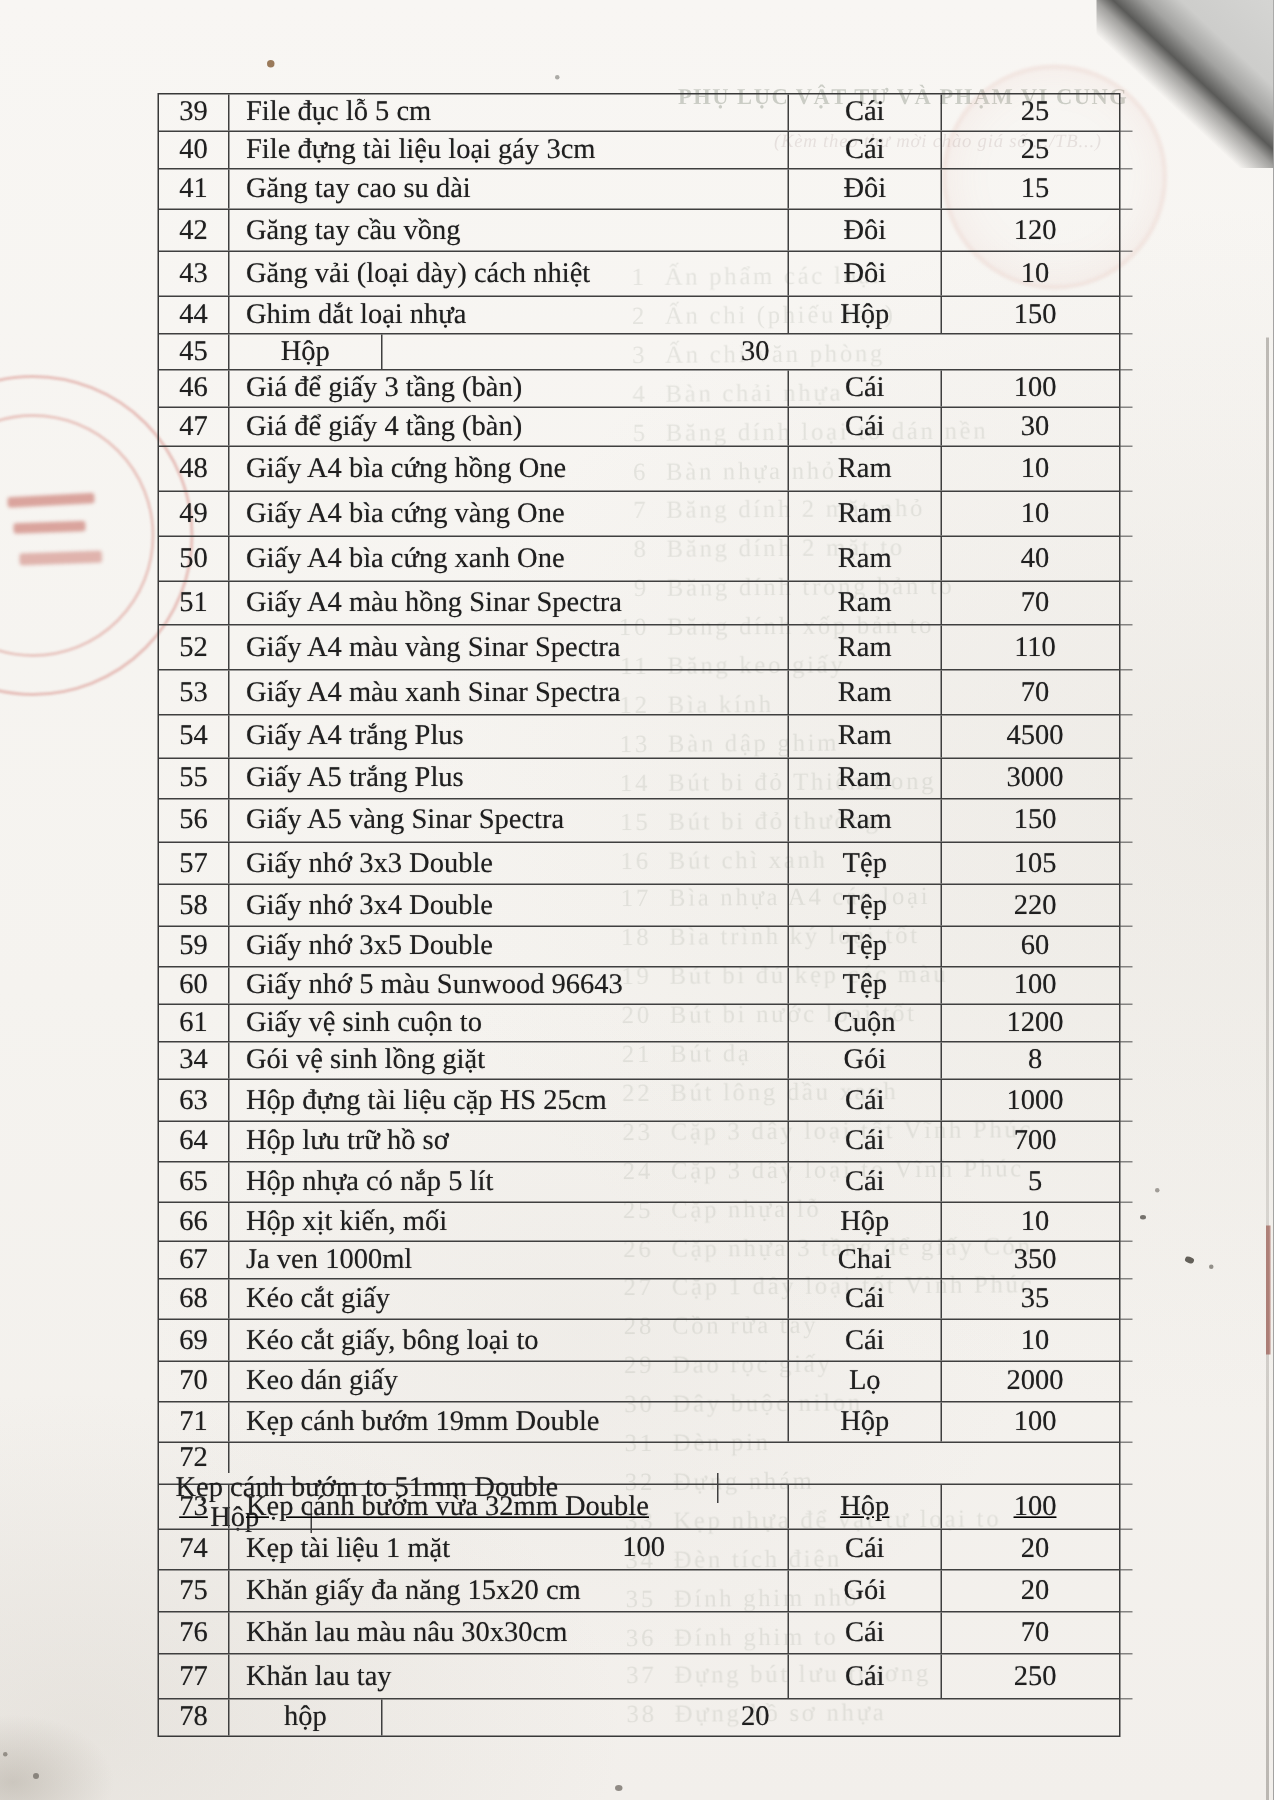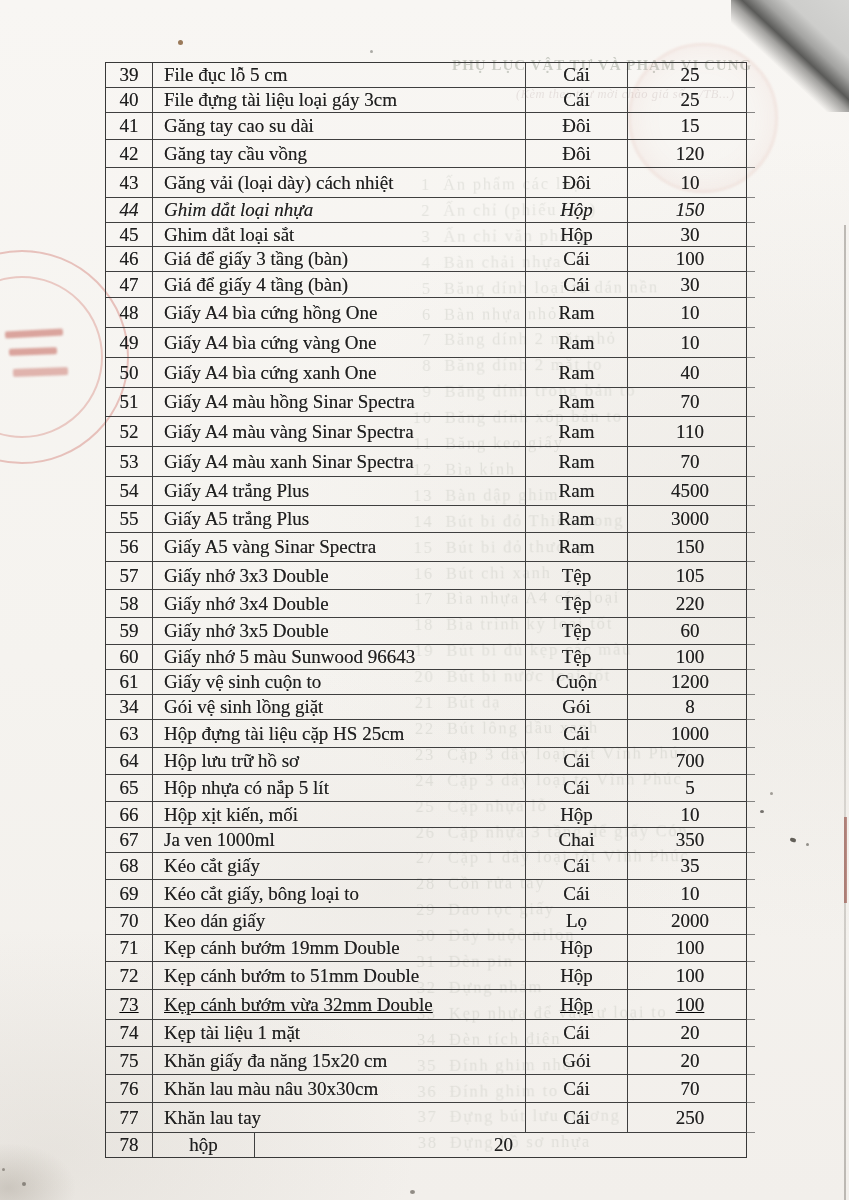--- a/index.html
+++ b/index.html
@@ -310,29 +310,28 @@
         <div class="cell c-item">Găng tay cầu vồng</div>
         <div class="cell c-unit">Đôi</div>
         <div class="cell c-qty">120</div>
       </div>
       <div class="t-row" style="height: 30px;">
         <div class="cell c-no">43</div>
         <div class="cell c-item">Găng vải (loại dày) cách nhiệt</div>
         <div class="cell c-unit">Đôi</div>
         <div class="cell c-qty">10</div>
       </div>
-      <div class="t-row" style="height: 25px; font-style: italic;">
+      <div class="t-row" style="height: 25px;">
         <div class="cell c-no">44</div>
         <div class="cell c-item">Ghim dắt loại nhựa</div>
         <div class="cell c-unit">Hộp</div>
         <div class="cell c-qty">150</div>
       </div>
       <div class="t-row" style="height: 24px;">
         <div class="cell c-no">45</div>
-        <div class="cell c-item">Ghim dắt loại sắt</div>
         <div class="cell c-unit">Hộp</div>
         <div class="cell c-qty">30</div>
       </div>
       <div class="t-row" style="height: 25px;">
         <div class="cell c-no">46</div>
         <div class="cell c-item">Giá để giấy 3 tầng (bàn)</div>
         <div class="cell c-unit">Cái</div>
         <div class="cell c-qty">100</div>
       </div>
       <div class="t-row" style="height: 26px;">
@@ -478,21 +477,21 @@
         <div class="cell c-item">Keo dán giấy</div>
         <div class="cell c-unit">Lọ</div>
         <div class="cell c-qty">2000</div>
       </div>
       <div class="t-row" style="height: 27px;">
         <div class="cell c-no">71</div>
         <div class="cell c-item">Kẹp cánh bướm 19mm Double</div>
         <div class="cell c-unit">Hộp</div>
         <div class="cell c-qty">100</div>
       </div>
-      <div class="t-row" style="height: 28px;">
+      <div class="t-row" style="height: 28px; flex-direction: column;">
         <div class="cell c-no">72</div>
         <div class="cell c-item">Kẹp cánh bướm to 51mm Double</div>
         <div class="cell c-unit">Hộp</div>
         <div class="cell c-qty">100</div>
       </div>
       <div class="t-row" style="height: 30px; text-decoration: underline;">
         <div class="cell c-no">73</div>
         <div class="cell c-item">Kẹp cánh bướm vừa 32mm Double</div>
         <div class="cell c-unit">Hộp</div>
         <div class="cell c-qty">100</div>

